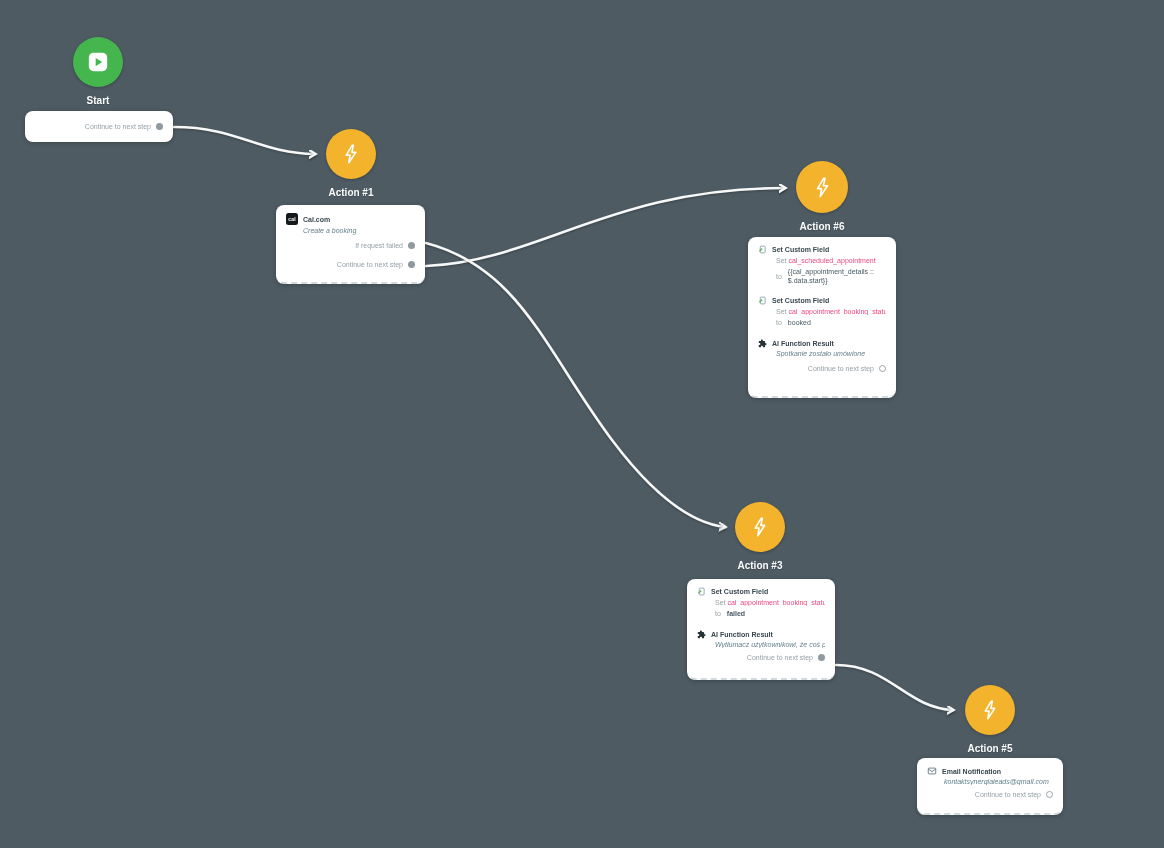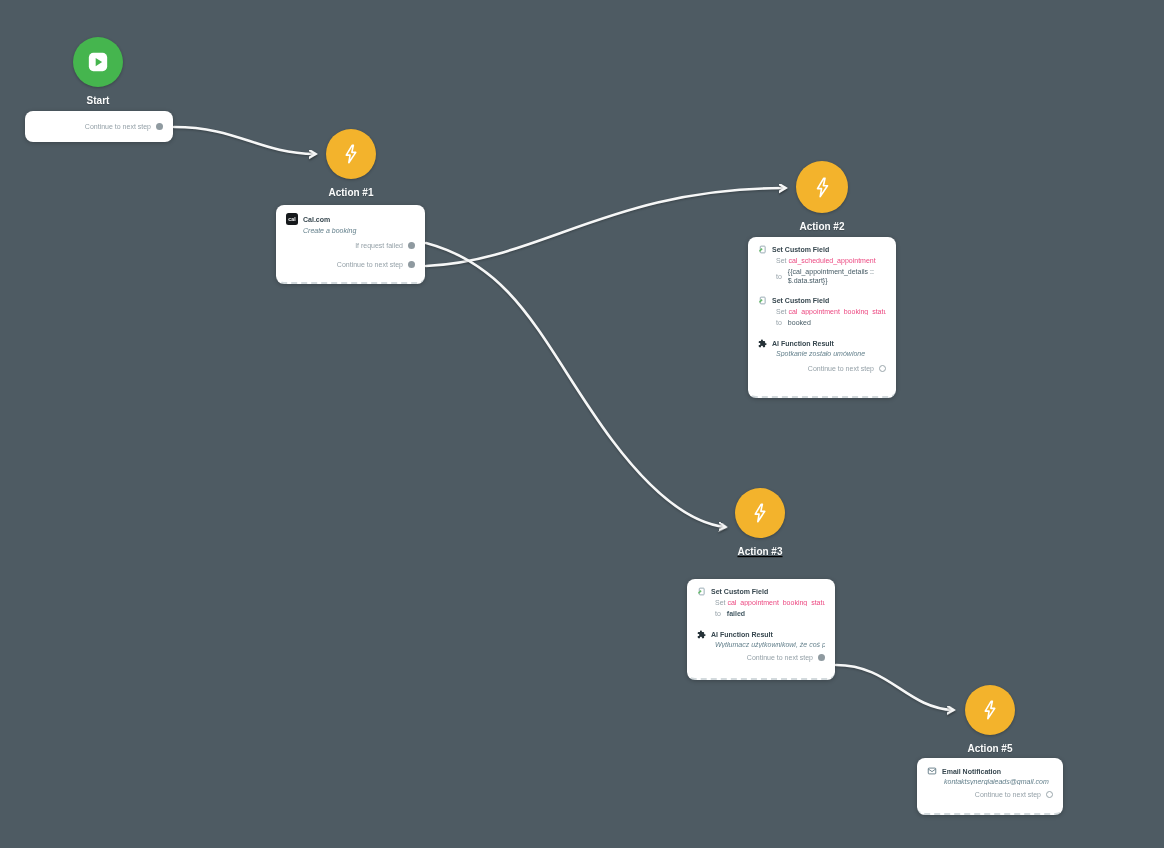--- a/index.html
+++ b/index.html
@@ -135,21 +135,21 @@
       <span class="dot"></span>
     </div>
   </div>
 
   <div class="node" style="left:796px;top:161px;">
     <div class="circle orange big">
       <svg width="23" height="23" viewBox="0 0 24 24">
         <path d="M13.2 2.5 L6.8 13.2 H11 L9.6 21.5 L17.2 10.2 H12.9 L14.6 2.5 Z" fill="none" stroke="#fff" stroke-width="1.7" stroke-linejoin="round"></path>
       </svg>
     </div>
-    <div class="node-label">Action #2</div>
+    <div class="node-label">Action #6</div>
   </div>
 
   <div class="card" style="left:748px;top:237px;width:148px;height:161px;">
     <div class="hrow">
       <span class="icn">
         <svg width="9" height="9" viewBox="0 0 24 24">
             <path d="M8 3h9a2 2 0 0 1 2 2v14a2 2 0 0 1-2 2H8a2 2 0 0 1-2-2V5a2 2 0 0 1 2-2z" fill="none" stroke="#90a4ae" stroke-width="2.4"></path>
             <path d="M3 14.5l6.5-6.5 3 3-6.5 6.5H3v-3z" fill="#66bb6a"></path>
           </svg>
       </span>
@@ -182,21 +182,21 @@
       </span>
       <span class="title">AI Function Result</span>
     </div>
     <div class="sub-ital ind18 gap2 clip">Spotkanie zostało umówione</div>
     <div class="rrow gap8">
       <span>Continue to next step</span>
       <span class="dot open"></span>
     </div>
   </div>
 
-  <div class="node" style="left:734px;top:488px;text-decoration:underline;">
+  <div class="node" style="left:734px;top:502px;">
     <div class="circle orange">
       <svg width="22" height="22" viewBox="0 0 24 24">
         <path d="M13.2 2.5 L6.8 13.2 H11 L9.6 21.5 L17.2 10.2 H12.9 L14.6 2.5 Z" fill="none" stroke="#fff" stroke-width="1.7" stroke-linejoin="round"></path>
       </svg>
     </div>
     <div class="node-label">Action #3</div>
   </div>
 
   <div class="card" style="left:687px;top:579px;width:148px;height:101px;">
     <div class="hrow">

